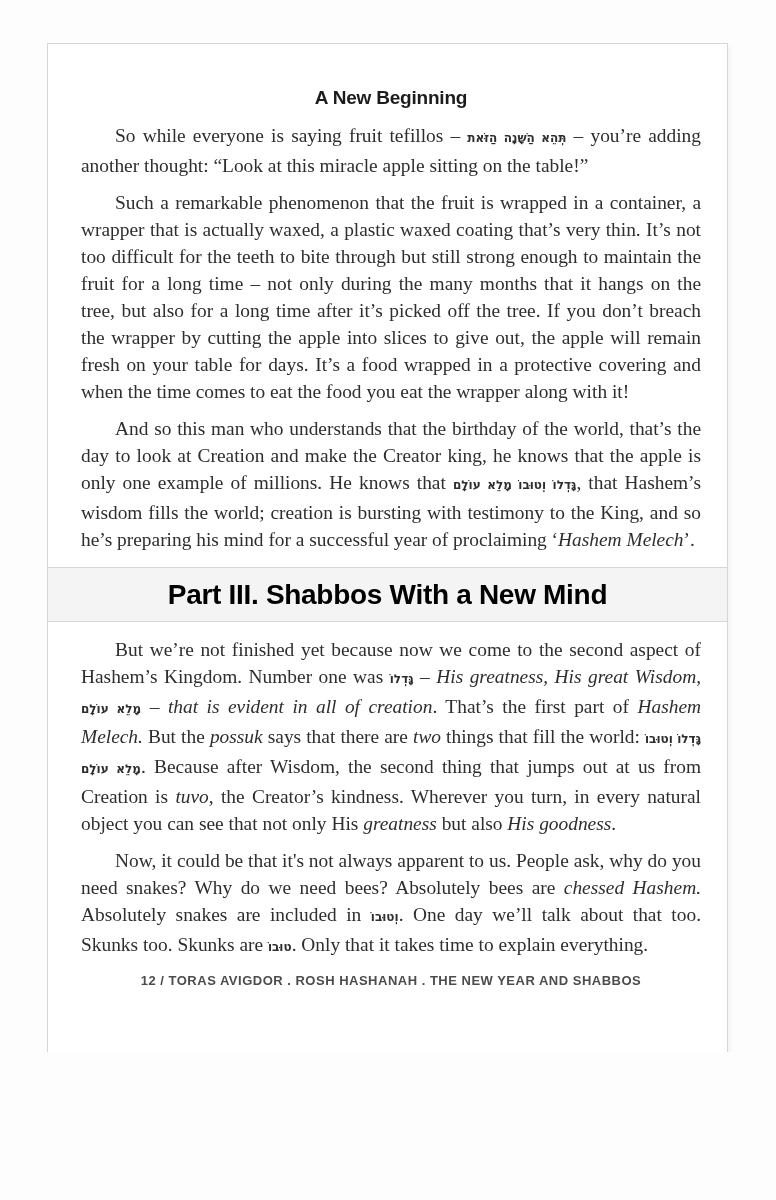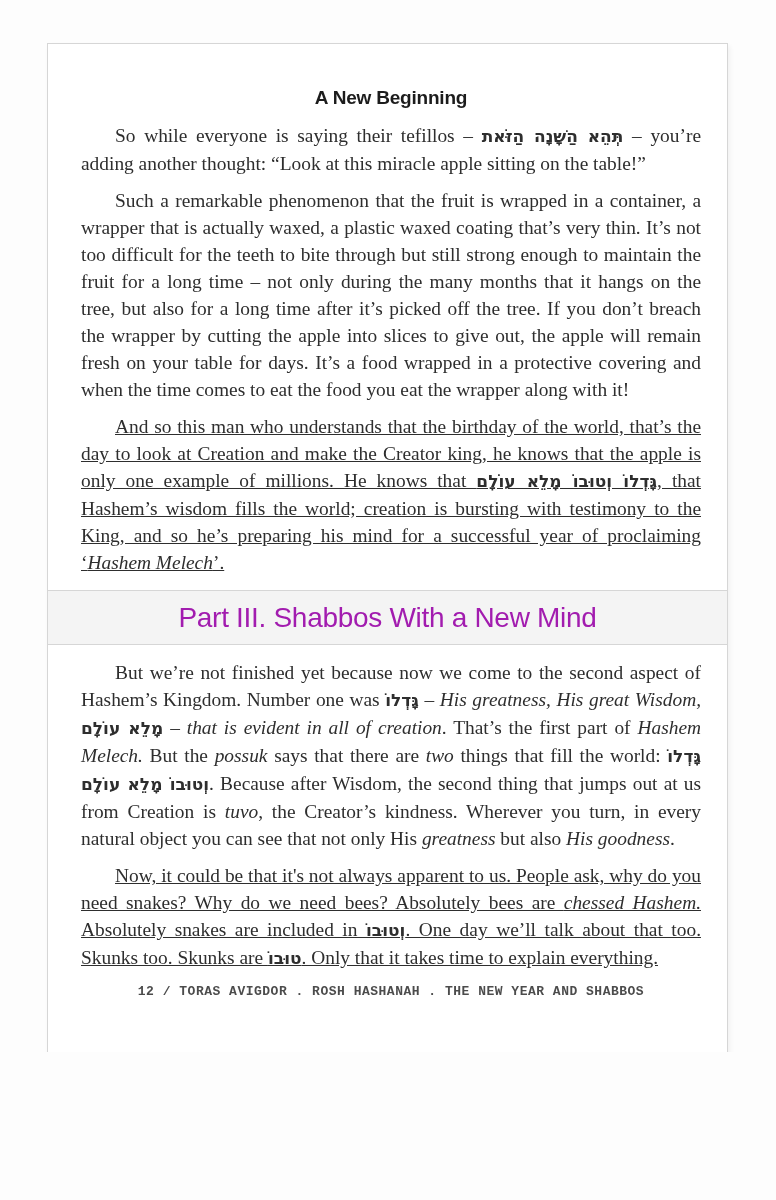--- a/index.html
+++ b/index.html
@@ -48,63 +48,63 @@
     margin-bottom: 11px;
   }
   p.body-par {
     margin: 0 0 10px 0;
     font-size: 19.4px;
     line-height: 27px;
     color: #2e2e2e;
     text-align: justify;
     text-indent: 34px;
   }
-  p.body-par:last-of-type { margin-bottom: 0; text-decoration: underline; }
+  p.body-par:last-of-type { margin-bottom: 0; }
   .it { font-style: italic; }
   .heb {
     font-family: "DejaVu Sans", sans-serif;
     font-weight: 700;
-    font-size: 17px;
+    font-size: 12px;
     margin-top: 42px;
   }
   .band {
     background: #f4f4f4;
     border-top: 1px solid #d6d6d6;
     border-bottom: 1px solid #d6d6d6;
     height: 53px;
     display: flex;
     align-items: center;
     justify-content: center;
   }
   .band-title {
     font-family: "Liberation Sans", sans-serif;
-    font-weight: 400;
+    font-weight: 700;
     font-size: 28px;
-    color: #a21caf;
+    color: #000000;
     letter-spacing: -0.3px;
   }
   .footer {
     margin-top: 12px;
     text-align: center;
-    font-family: Liberation Mono, monospace;
+    font-family: Liberation Sans, sans-serif;
     font-weight: 700;
     font-size: 13px;
     letter-spacing: 0.5px;
     color: #4c4c4c;
   }
 </style>
 </head>
 <body>
 
 <div class="page">
   <div class="card">
 
     <div class="sec sec1">
       <h3 class="subhead">A New Beginning</h3>
-      <p class="body-par"><span>So while everyone is saying their tefillos – </span><span class="heb">תְּהֵא הַשָּׁנָה הַזֹּאת</span><span> – you’re adding another thought: “Look at this miracle apple sitting on the table!”</span></p>
+      <p class="body-par"><span>So while everyone is saying fruit tefillos – </span><span class="heb">תְּהֵא הַשָּׁנָה הַזֹּאת</span><span> – you’re adding another thought: “Look at this miracle apple sitting on the table!”</span></p>
       <p class="body-par"><span>Such a remarkable phenomenon that the fruit is wrapped in a container, a wrapper that is actually waxed, a plastic waxed coating that’s very thin. It’s not too difficult for the teeth to bite through but still strong enough to maintain the fruit for a long time – not only during the many months that it hangs on the tree, but also for a long time after it’s picked off the tree. If you don’t breach the wrapper by cutting the apple into slices to give out, the apple will remain fresh on your table for days. It’s a food wrapped in a protective covering and when the time comes to eat the food you eat the wrapper along with it!</span></p>
       <p class="body-par"><span>And so this man who understands that the birthday of the world, that’s the day to look at Creation and make the Creator king, he knows that the apple is only one example of millions. He knows that </span><span class="heb">גָּדְלוֹ וְטוּבוֹ מָלֵא עוֹלָם</span><span>, that Hashem’s wisdom fills the world; creation is bursting with testimony to the King, and so he’s preparing his mind for a successful year of proclaiming ‘</span><span class="it">Hashem Melech</span><span>’.</span></p>
     </div>
 
     <div class="band">
       <div class="band-title">Part III. Shabbos With a New Mind</div>
     </div>
 
     <div class="sec sec2">
       <p class="body-par"><span>But we’re not finished yet because now we come to the second aspect of Hashem’s Kingdom. Number one was </span><span class="heb">גָּדְלוֹ</span><span> – </span><span class="it">His greatness, His great Wisdom,</span><span> </span><span class="heb">מָלֵא עוֹלָם</span><span> – </span><span class="it">that is evident in all of creation</span><span>. That’s the first part of </span><span class="it">Hashem Melech.</span><span> But the </span><span class="it">possuk</span><span> says that there are </span><span class="it">two</span><span> things that fill the world: </span><span class="heb">גָּדְלוֹ וְטוּבוֹ מָלֵא עוֹלָם</span><span>. Because after Wisdom, the second thing that jumps out at us from Creation is </span><span class="it">tuvo</span><span>, the Creator’s kindness. Wherever you turn, in every natural object you can see that not only His </span><span class="it">greatness</span><span> but also </span><span class="it">His goodness</span><span>.</span></p>

